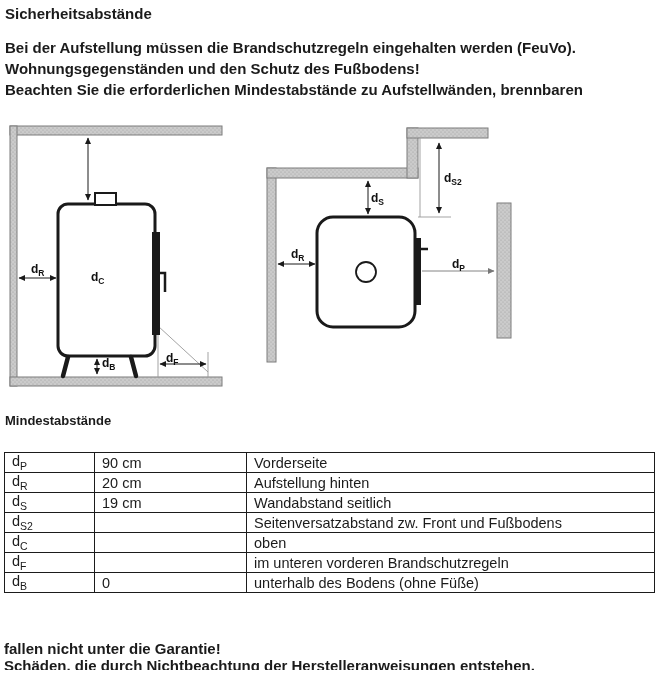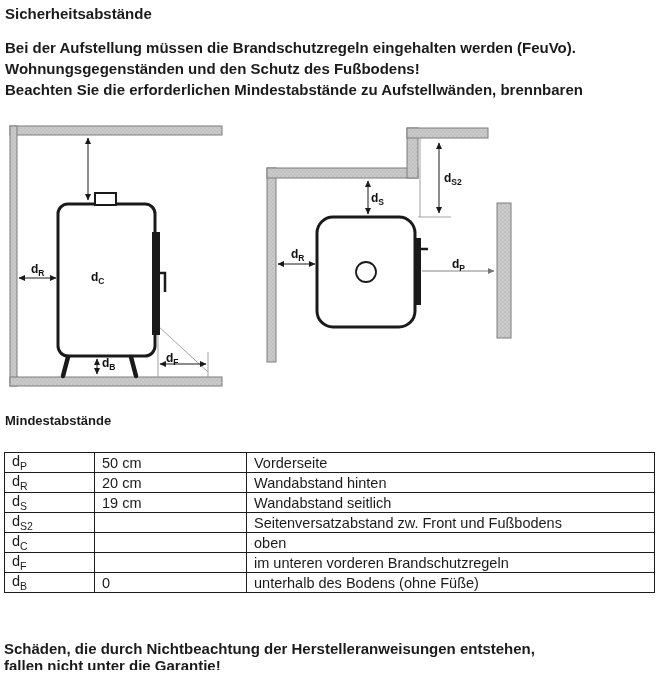--- a/index.html
+++ b/index.html
@@ -151,27 +151,27 @@
 
   <table id="dist">
     <colgroup>
         <col class="c1">
         <col class="c2">
         <col class="c3">
       </colgroup>
     <tbody>
       <tr>
         <td><span>d</span><sub>P</sub></td>
-        <td>50 cm</td>
+        <td>90 cm</td>
         <td>Vorderseite</td>
       </tr>
       <tr>
         <td><span>d</span><sub>R</sub></td>
         <td>20 cm</td>
-        <td>Wandabstand hinten</td>
+        <td>Aufstellung hinten</td>
       </tr>
       <tr>
         <td><span>d</span><sub>S</sub></td>
         <td>19 cm</td>
         <td>Wandabstand seitlich</td>
       </tr>
       <tr>
         <td><span>d</span><sub>S2</sub></td>
         <td></td>
         <td>Seitenversatzabstand zw. Front und Fußbodens</td>
@@ -188,19 +188,19 @@
       </tr>
       <tr>
         <td><span>d</span><sub>B</sub></td>
         <td>0</td>
         <td>unterhalb des Bodens (ohne Füße)</td>
       </tr>
     </tbody>
   </table>
 
   <div id="warning" class="abs">
+    <div>fallen nicht unter die Garantie!</div>
     <div>Schäden, die durch Nichtbeachtung der Herstelleranweisungen entstehen,</div>
-    <div>fallen nicht unter die Garantie!</div>
   </div>
 
   <div id="clipped-line" class="abs"></div>
 
 </div>
 
 </body></html>

